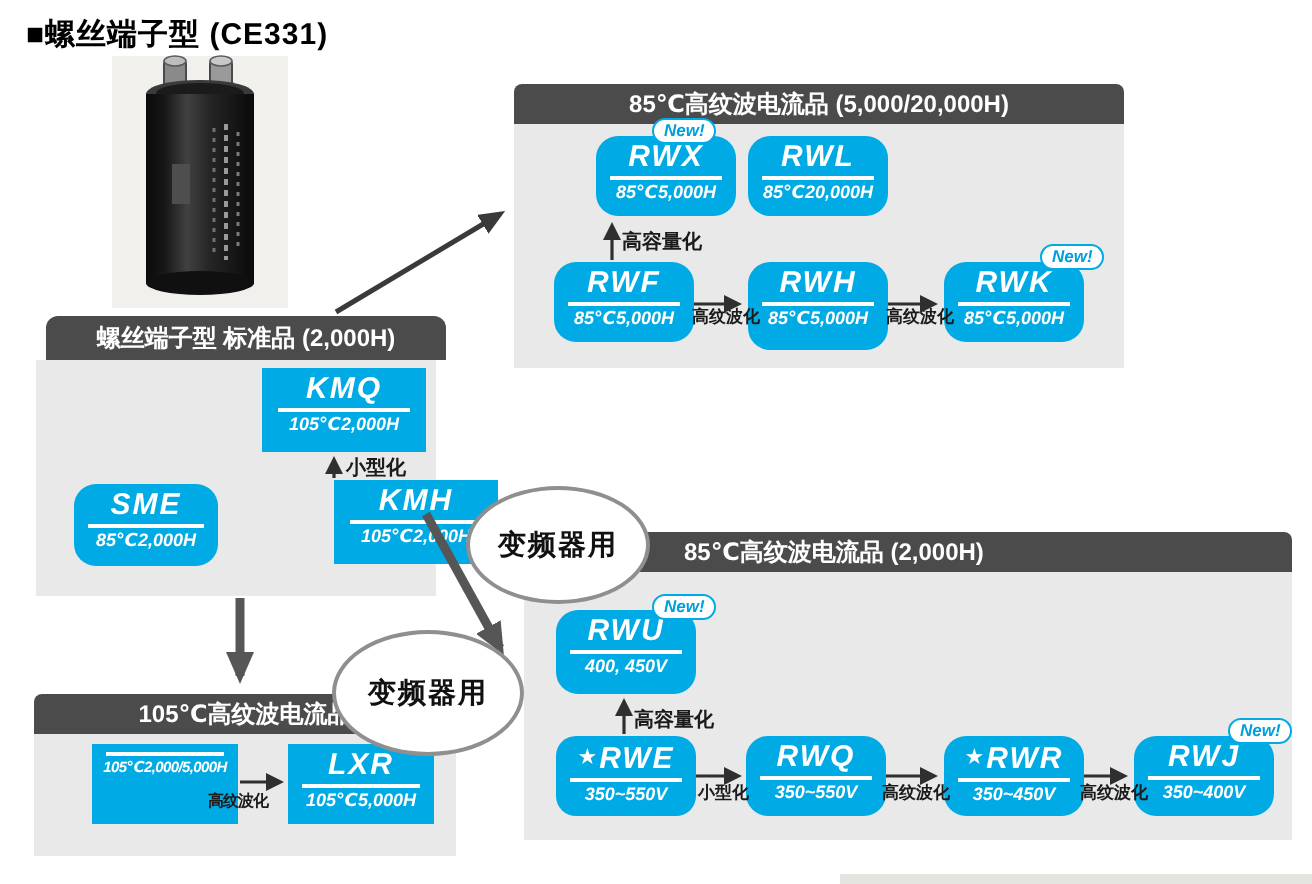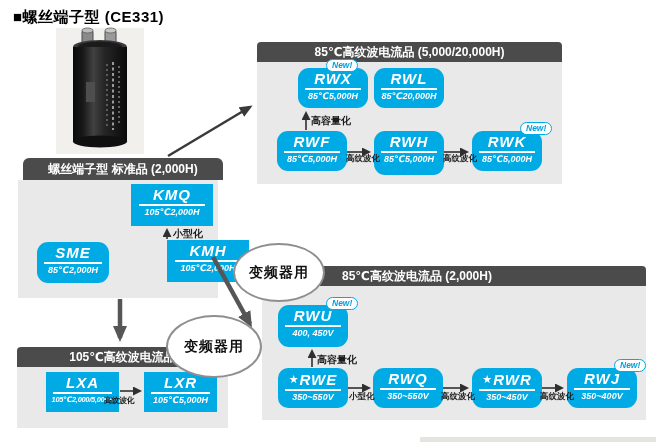--- a/index.html
+++ b/index.html
@@ -114,21 +114,20 @@
     <div class="rule"></div>
     <div class="spec">105℃2,000H</div>
   </div>
   <div class="box rounded" style="left:37px;top:242px;width:72px;height:41px;">
     <div class="name">SME</div>
     <div class="rule"></div>
     <div class="spec">85℃2,000H</div>
   </div>
 
   <div class="box" style="left:46px;top:372px;width:73px;height:40px;">
-    <div class="name">LXA</div>
     <div class="rule"></div>
     <div class="spec tight">105℃2,000/5,000H</div>
   </div>
   <div class="box" style="left:144px;top:372px;width:73px;height:40px;">
     <div class="name">LXR</div>
     <div class="rule"></div>
     <div class="spec">105℃5,000H</div>
   </div>
 
   <div class="box rounded" style="left:278px;top:305px;width:70px;height:42px;">

